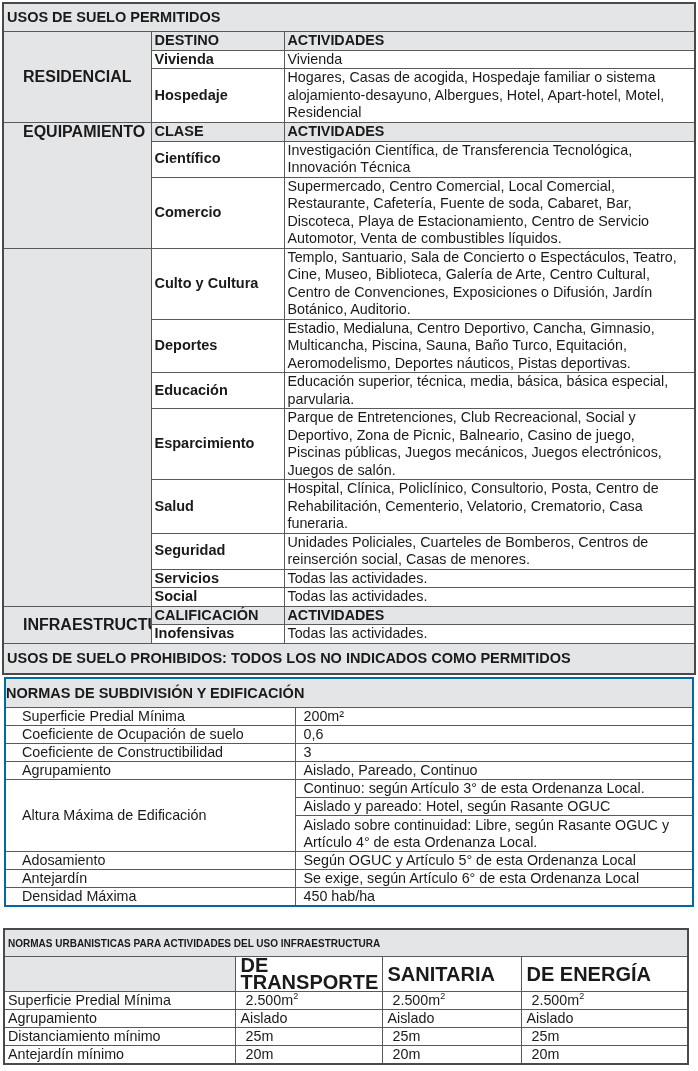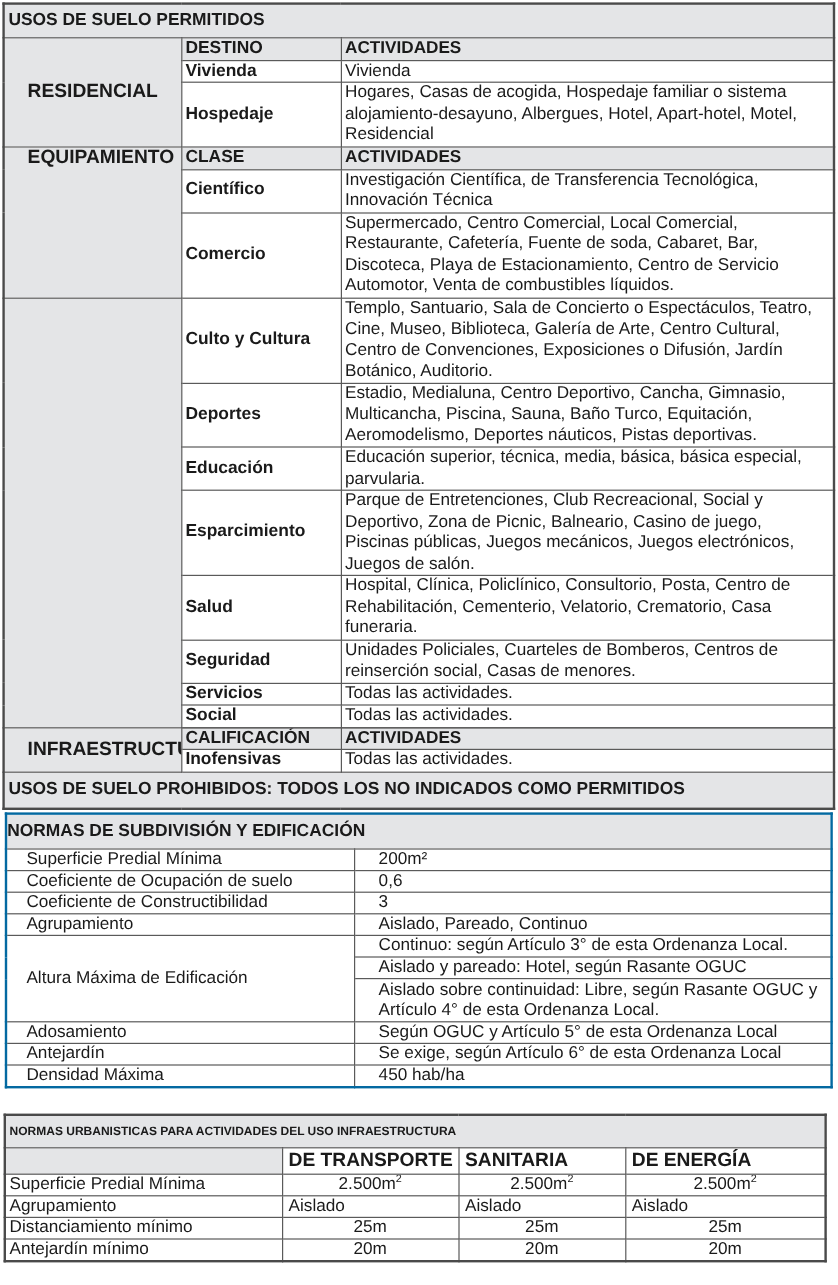--- a/index.html
+++ b/index.html
@@ -3,37 +3,37 @@
 <meta charset="utf-8">
 <style>
   html, body { margin:0; padding:0; background:#ffffff; }
   body { width:698px; height:1071px; position:relative; overflow:hidden;
          font-family:"Liberation Sans", sans-serif; color:#1a1a1a; font-size:14px; }
   table { border-collapse:collapse; position:absolute; table-layout:fixed; }
   td { border:1px solid #5a5a5a; padding:0 3px; vertical-align:middle; line-height:17.5px; overflow:hidden; }
   .gray { background:#e4e5e7; }
   .b { font-weight:bold; }
   .c { }
-  .r { text-align:center;padding-left:10px; }
+  .r { text-align:left;padding-left:10px; }
   
   #t1 { left:2px; top:2px; width:694px; border:2px solid #4a4a4a; }
   #t1 td.title { height:27px; font-size:14.5px; }
   #t1 td.cat { font-size:16px; padding-left:19px; }
   #t1 td.cls { font-size:14.5px;margin-top:28px; }
   #t1 td.act { font-size:14.3px; padding-left:3px; }
   
   #t2 { left:4px; top:677px; width:690px; border:2px solid #0369a1; }
   #t2 td { font-size:14.3px; padding-left:16px; line-height:17px; }
   #t2 td.title { height:28px; font-size:14.5px; padding-left:0; }
-  #t2 td.val { padding-left:20px; }
+  #t2 td.val { padding-left:8px; }
   
   #t3 { left:3px; top:928px; width:686px; border:2px solid #4a4a4a; }
   #t3 td { font-size:14.3px; line-height:17px; }
   #t3 td.title { height:26px; font-size:10px;margin-left:24px; }
-  #t3 td.hd { height:21px; font-size:16px; padding-left:5px; }
+  #t3 td.hd { height:21px; font-size:20px; padding-left:5px; }
   #t3 td.num { padding-right:10px; }
   sup { font-size:9px; line-height:0; vertical-align:super; }
 </style>
 </head>
 <body>
 
 <table id="t1">
   <colgroup>
       <col style="width:148px">
       <col style="width:133px">

